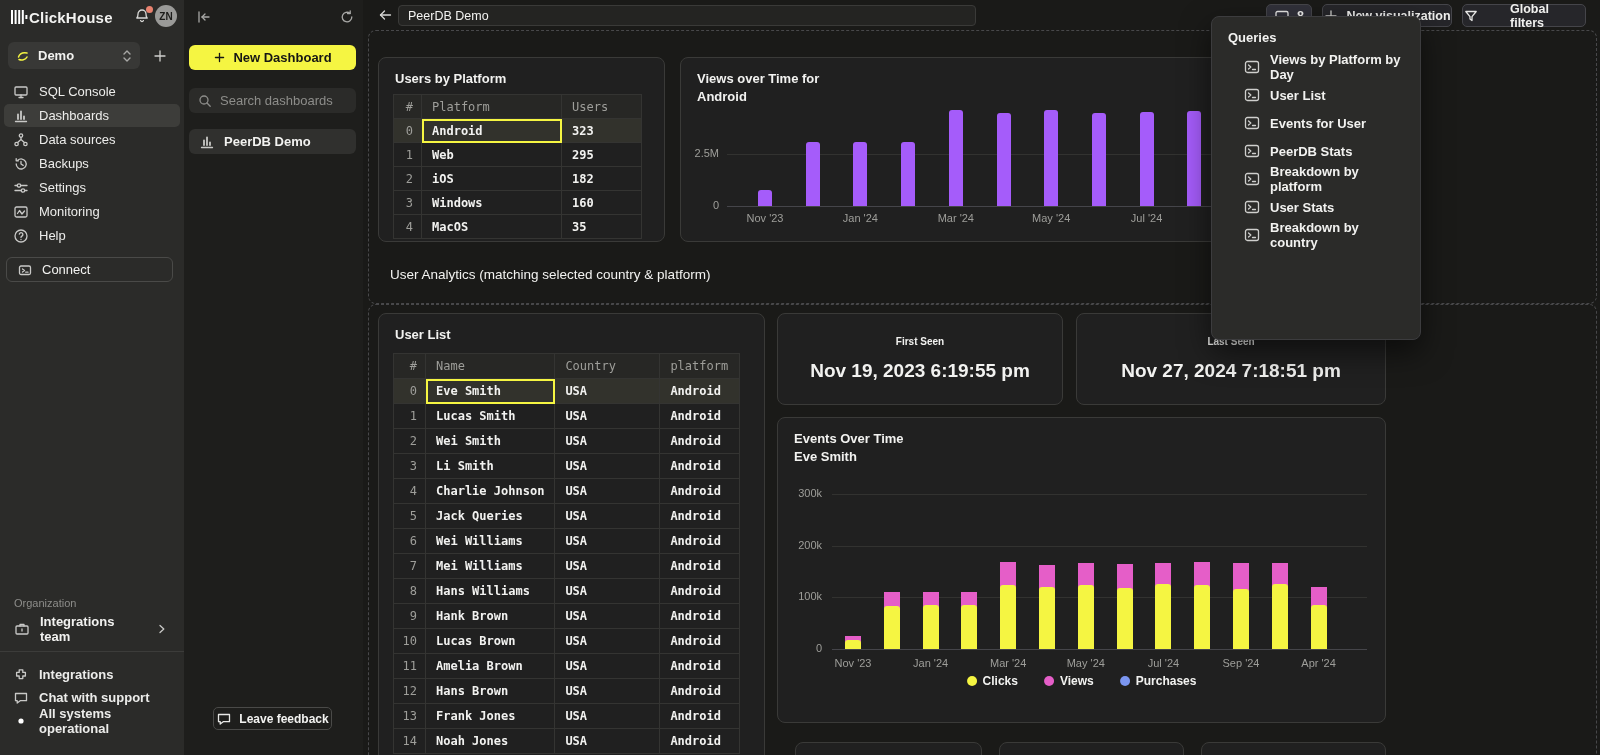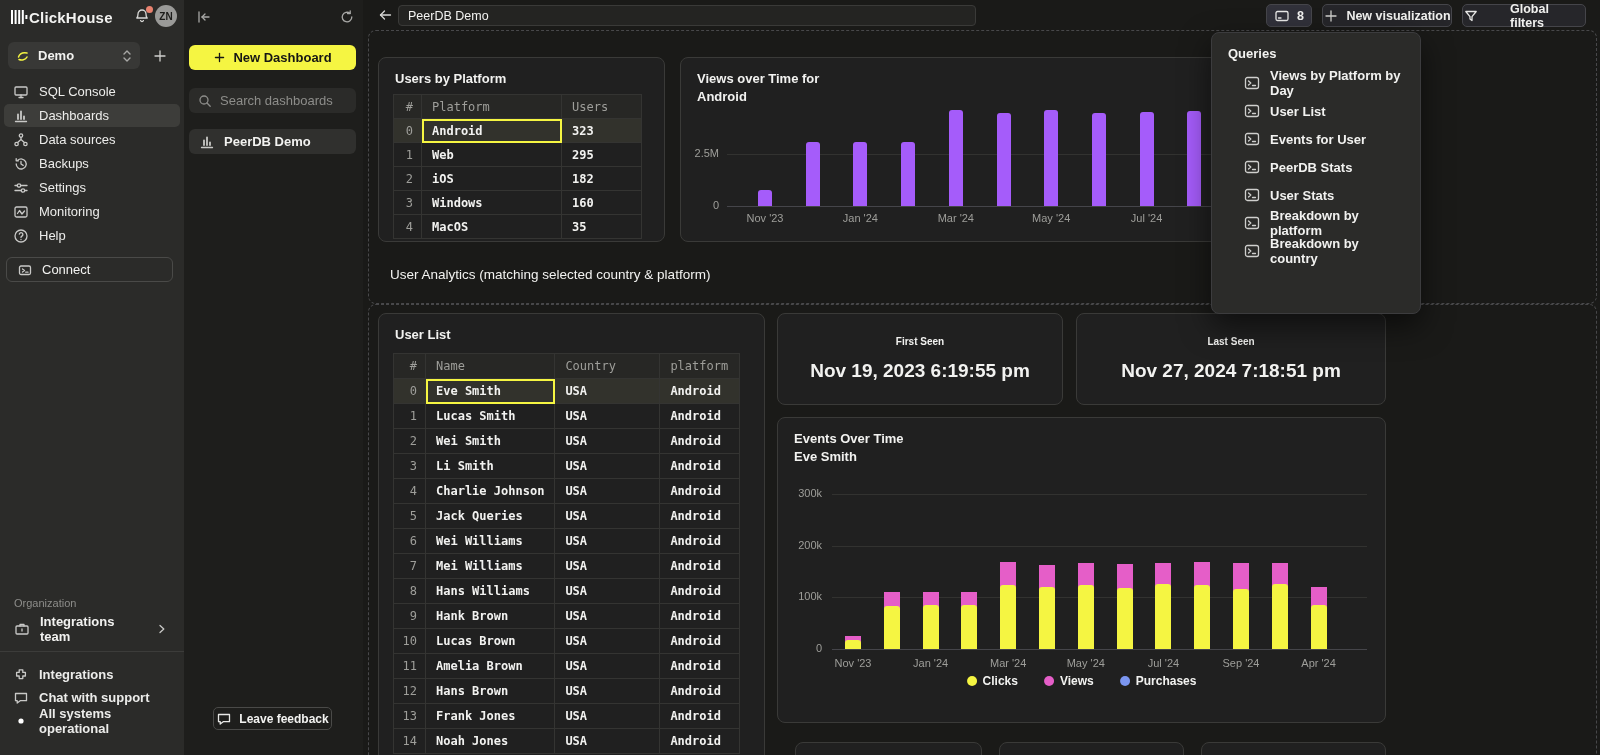--- a/index.html
+++ b/index.html
@@ -71,21 +71,21 @@
   .bar-seg { position:absolute; }
   .legend { position:absolute; left:50%; transform:translateX(-50%); display:flex; gap:26px; }
   .legend-item { display:flex; align-items:center; gap:6px; font-size:12px; font-weight:700; }
   .legend-dot { width:10px; height:10px; border-radius:50%; }
 
   
   .stat-label { position:absolute; left:0; right:0; top:22px; text-align:center; font-size:10px; font-weight:700; }
   .stat-value { position:absolute; left:0; right:0; top:46px; text-align:center; font-size:19px; font-weight:700; }
 
   
-  .queries { position:absolute; left:848px; top:32px; width:210px; height:282px; background:#2b2b29; border:1px solid #3c3c3e; border-radius:8px; box-shadow:0 12px 30px rgba(0,0,0,.55); z-index:50; }
+  .queries { position:absolute; left:848px; top:16px; width:210px; height:324px; background:#2b2b29; border:1px solid #3c3c3e; border-radius:8px; box-shadow:0 12px 30px rgba(0,0,0,.55); z-index:50; }
   .queries-title { position:absolute; left:16px; top:13px; font-size:13px; font-weight:700; }
   .queries-list { position:absolute; left:0; top:36px; width:100%; display:flex; flex-direction:column; }
   .query-item { display:flex; align-items:center; gap:10px; height:28px; padding:0 16px 0 32px; font-size:13px; font-weight:600; color:#f2f2f0; cursor:pointer; }
   .qico { width:16px; height:16px; color:#cfcfcd; flex:none; display:flex; align-items:center; }
   svg { display:block; }
 </style>
 </head>
 <body>
 
 <div class="stage">
@@ -690,31 +690,31 @@
             <span>PeerDB Stats</span>
           </div>
           <div class="query-item">
             <span class="qico">
               <svg width="16" height="16" viewBox="0 0 16 16" fill="none" stroke="currentColor" stroke-width="1.3" stroke-linecap="round" stroke-linejoin="round">
                 <rect x="1.5" y="2.5" width="13" height="11" rx="2"></rect>
                 <polyline points="4.5,6 6.8,8 4.5,10"></polyline>
                 <line x1="8.5" y1="10.5" x2="11.5" y2="10.5"></line>
               </svg>
             </span>
-            <span>User Stats</span>
+            <span>Breakdown by platform</span>
           </div>
           <div class="query-item">
             <span class="qico">
               <svg width="16" height="16" viewBox="0 0 16 16" fill="none" stroke="currentColor" stroke-width="1.3" stroke-linecap="round" stroke-linejoin="round">
                 <rect x="1.5" y="2.5" width="13" height="11" rx="2"></rect>
                 <polyline points="4.5,6 6.8,8 4.5,10"></polyline>
                 <line x1="8.5" y1="10.5" x2="11.5" y2="10.5"></line>
               </svg>
             </span>
-            <span>Breakdown by platform</span>
+            <span>User Stats</span>
           </div>
           <div class="query-item">
             <span class="qico">
               <svg width="16" height="16" viewBox="0 0 16 16" fill="none" stroke="currentColor" stroke-width="1.3" stroke-linecap="round" stroke-linejoin="round">
                 <rect x="1.5" y="2.5" width="13" height="11" rx="2"></rect>
                 <polyline points="4.5,6 6.8,8 4.5,10"></polyline>
                 <line x1="8.5" y1="10.5" x2="11.5" y2="10.5"></line>
               </svg>
             </span>
             <span>Breakdown by country</span>

